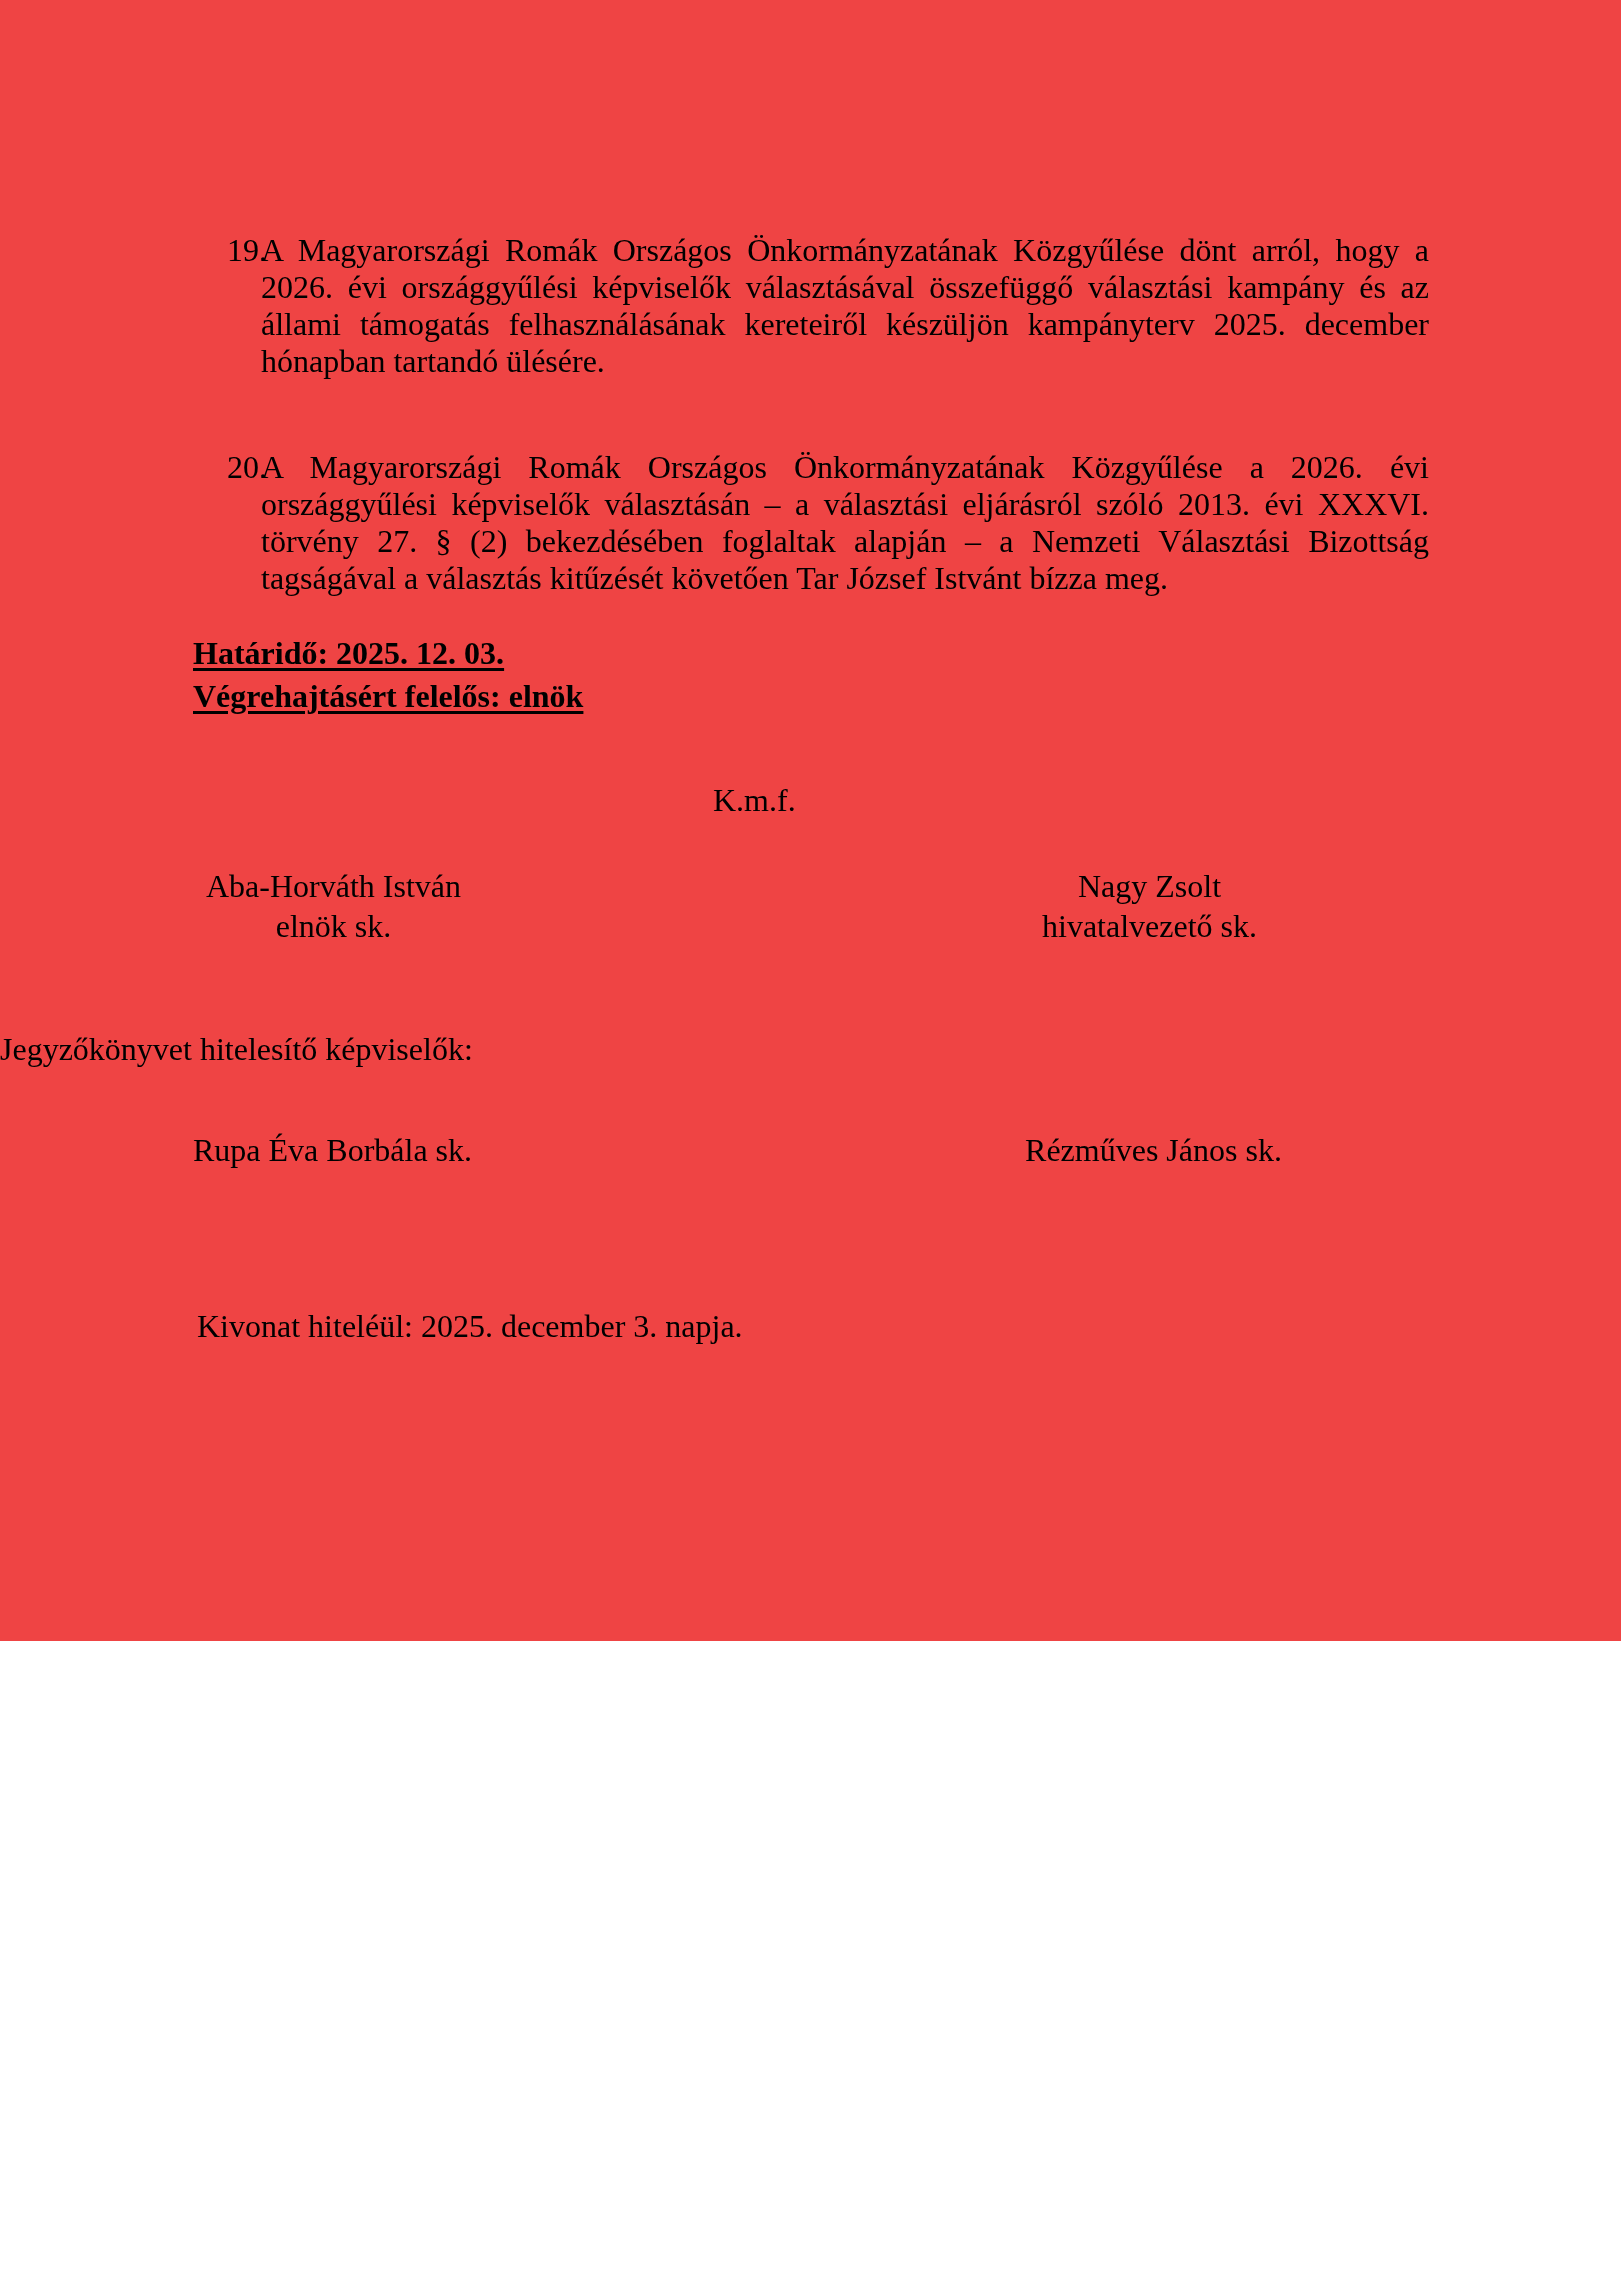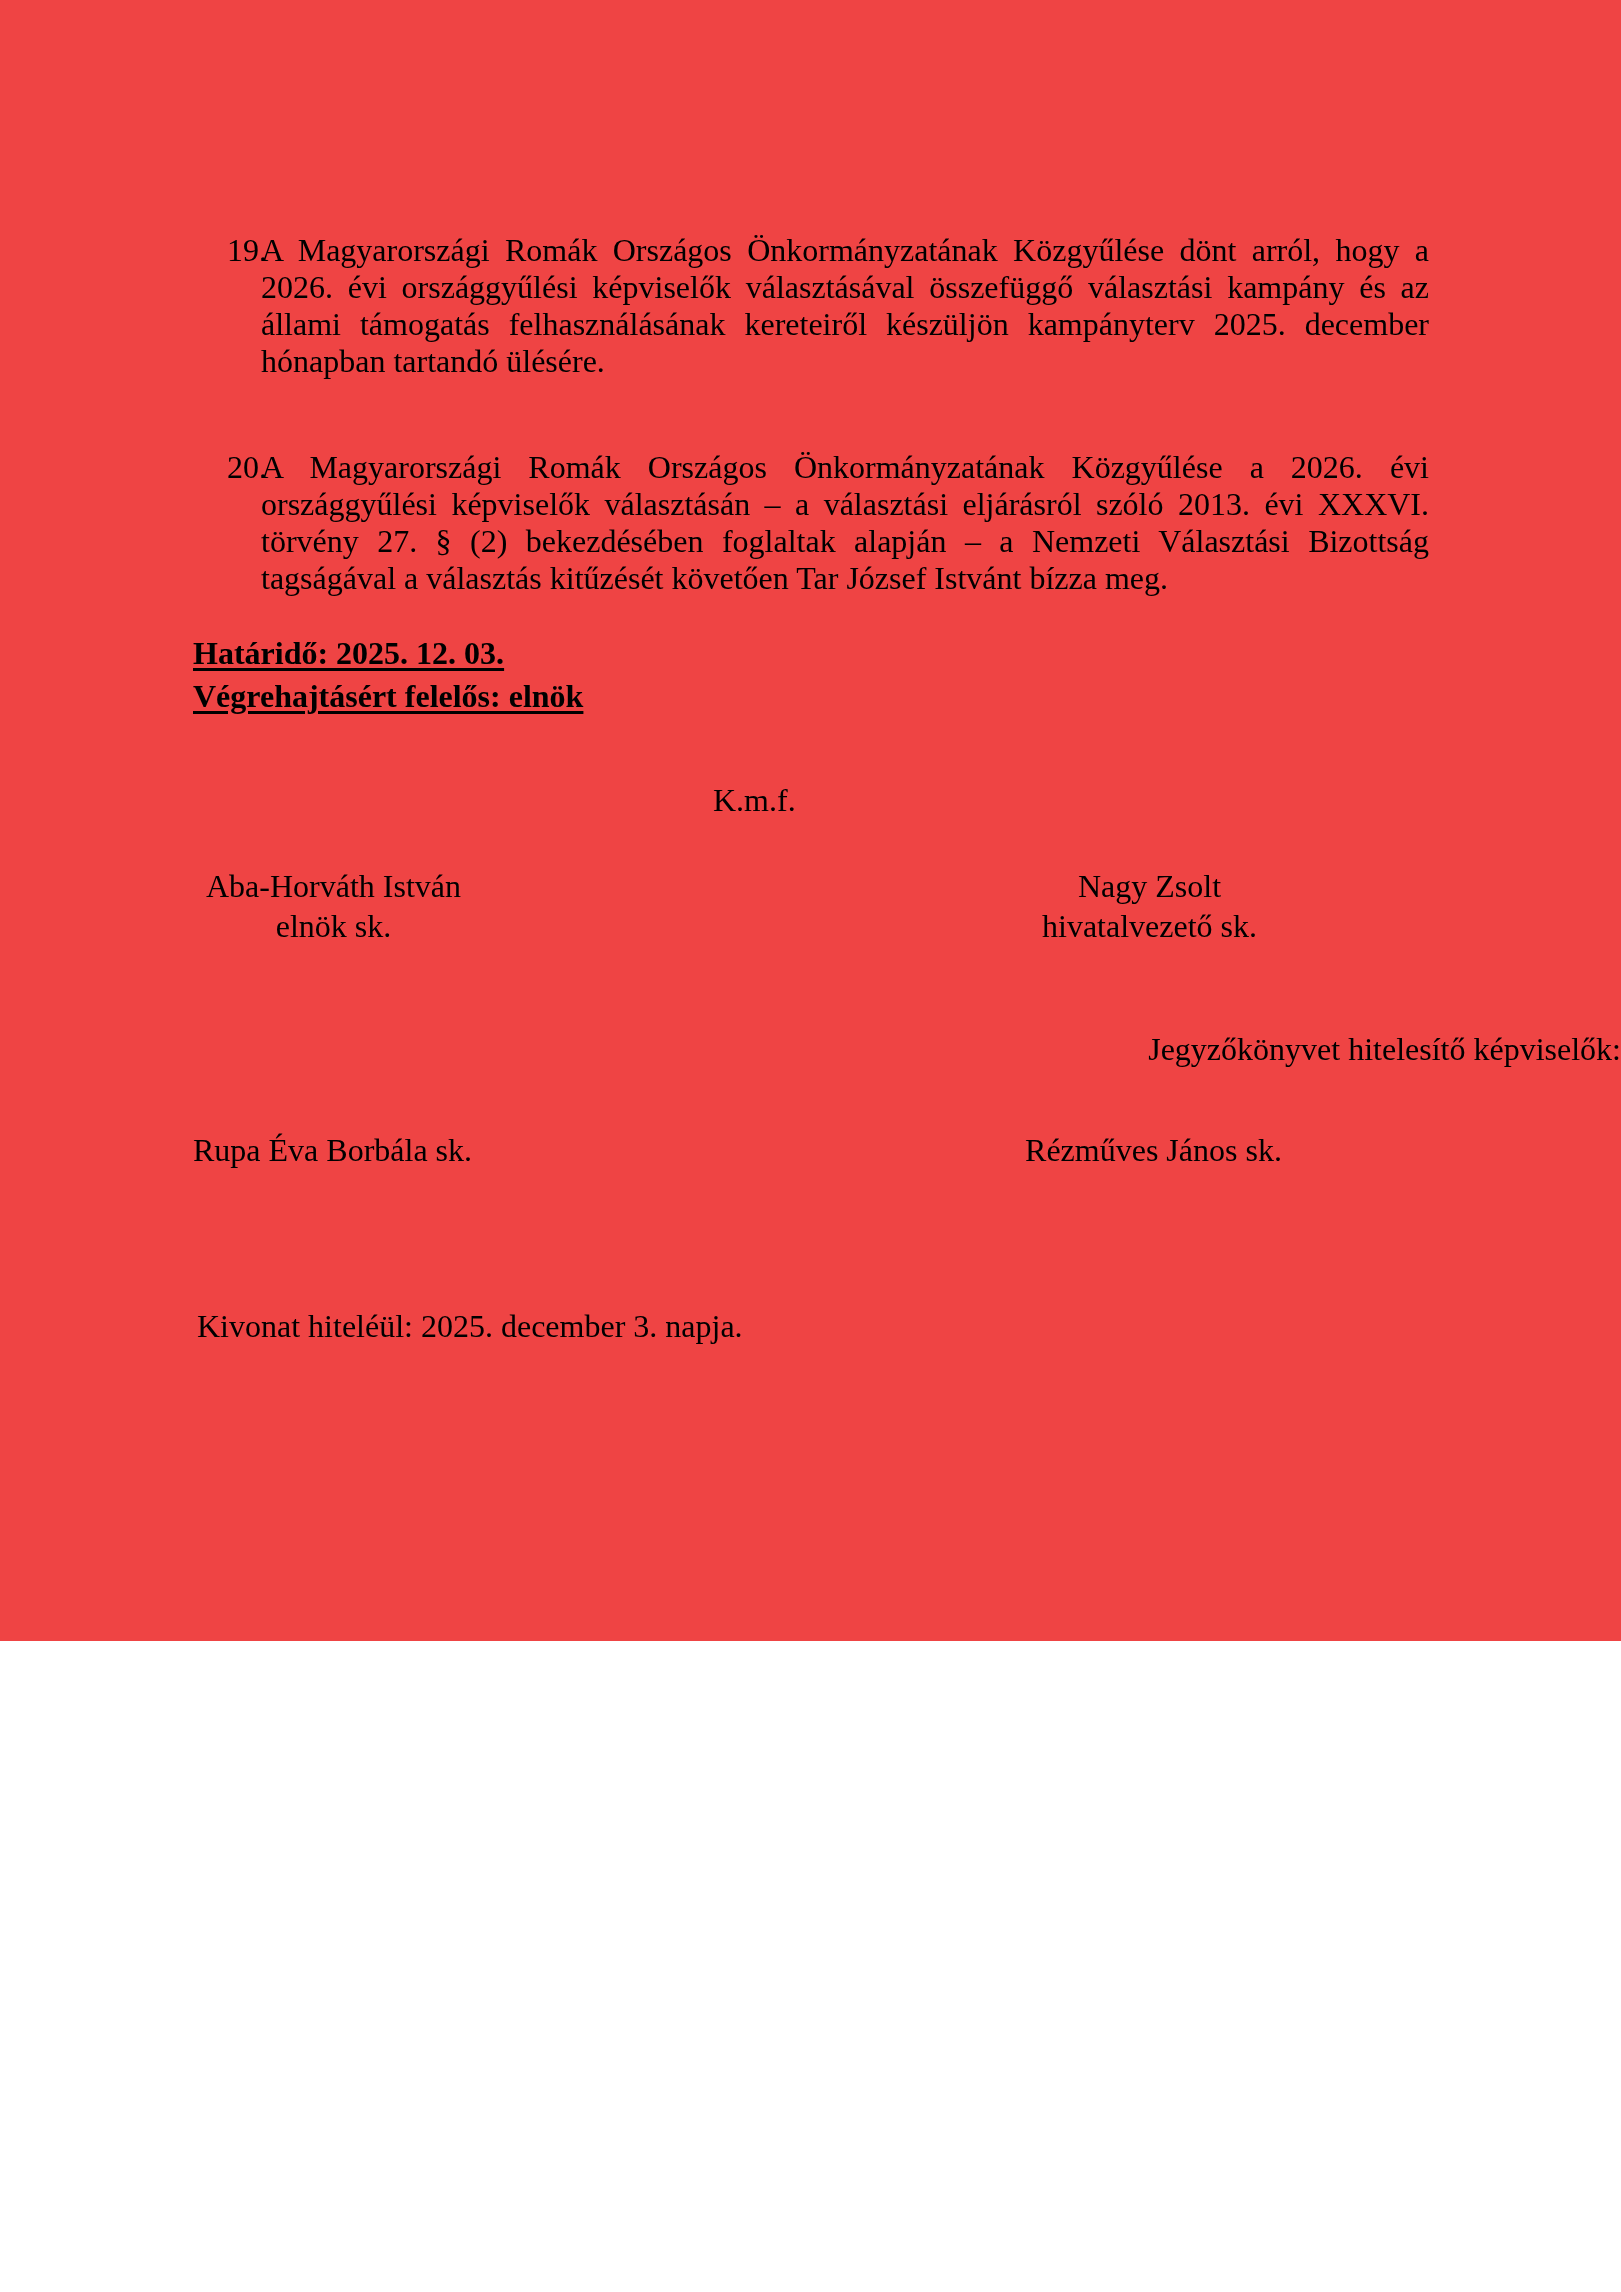--- a/index.html
+++ b/index.html
@@ -65,21 +65,21 @@
     font-weight: 400;
     line-height: 40px;
   }
   .sig-left  { left: 157px; }
   .sig-right { left: 973px; }
 
   .attestors-heading {
     left: 0;
     top: 1031px;
     width: 1621px;
-    text-align: right;
+    text-align: left;
     line-height: 37px;
   }
 
   .attestor {
     top: 1132px;
     font-weight: 400;
     line-height: 37px;
   }
   .attestor-left { left: 193px; }
   .attestor-right {

